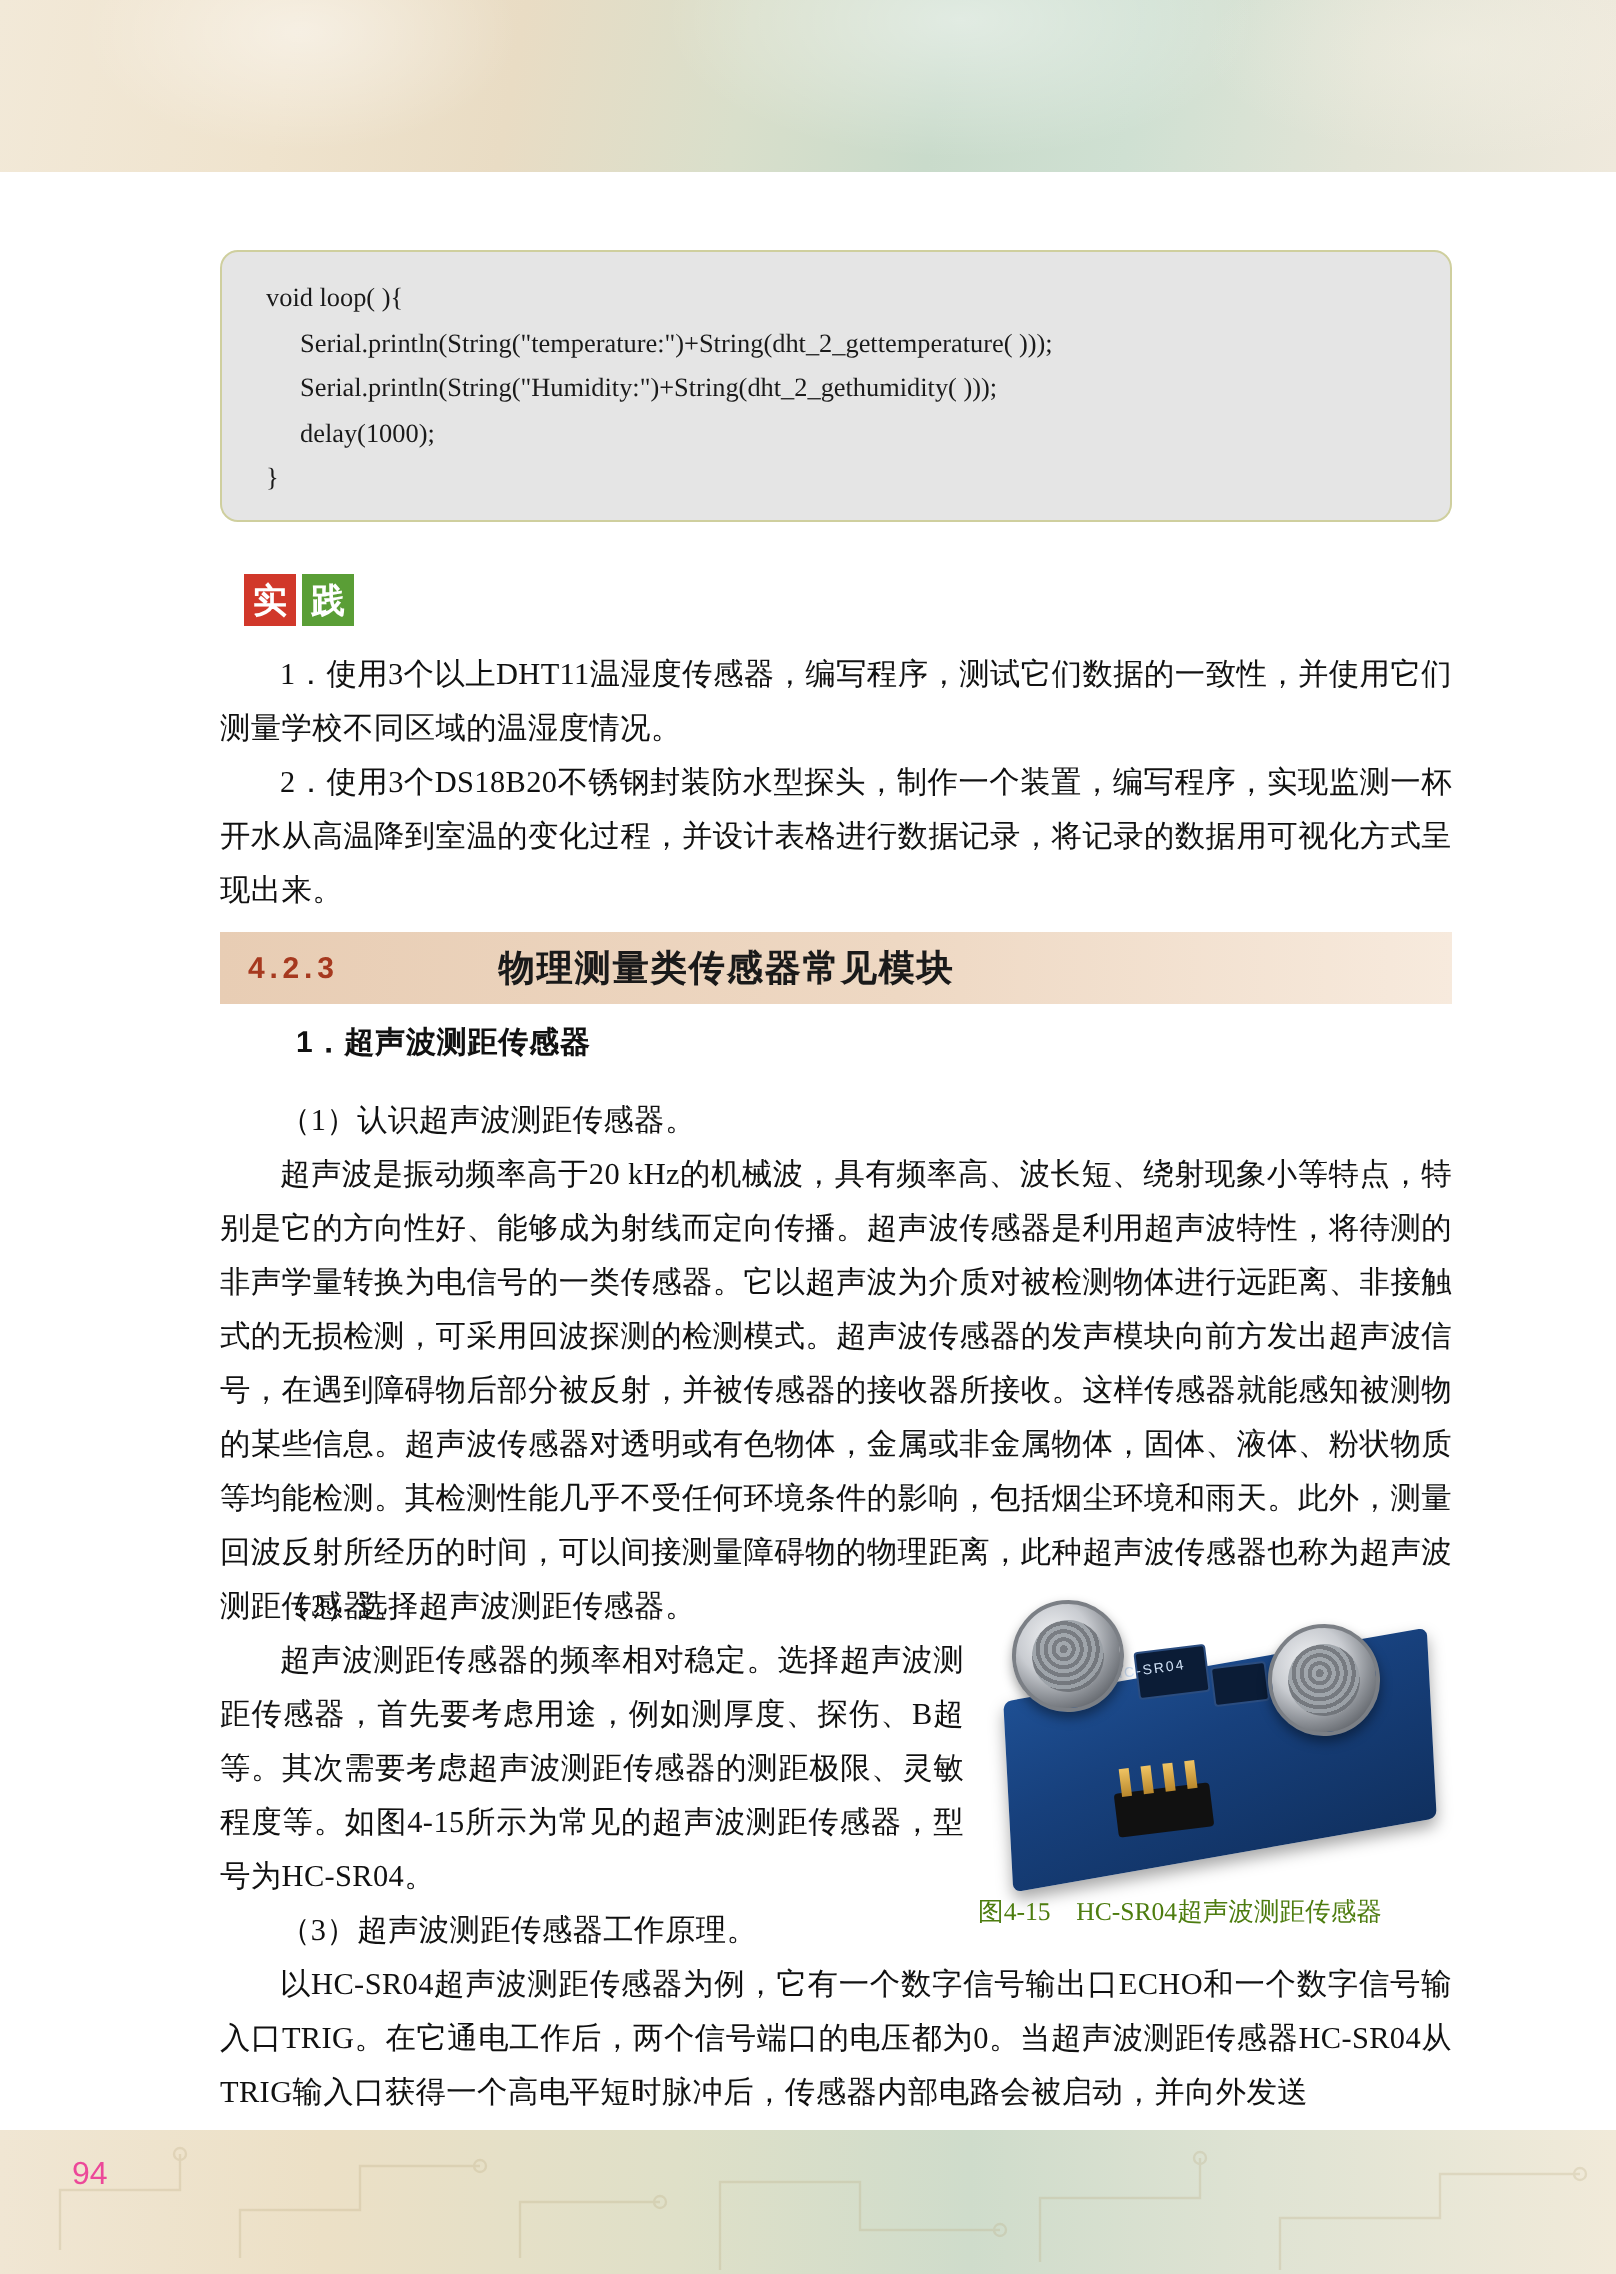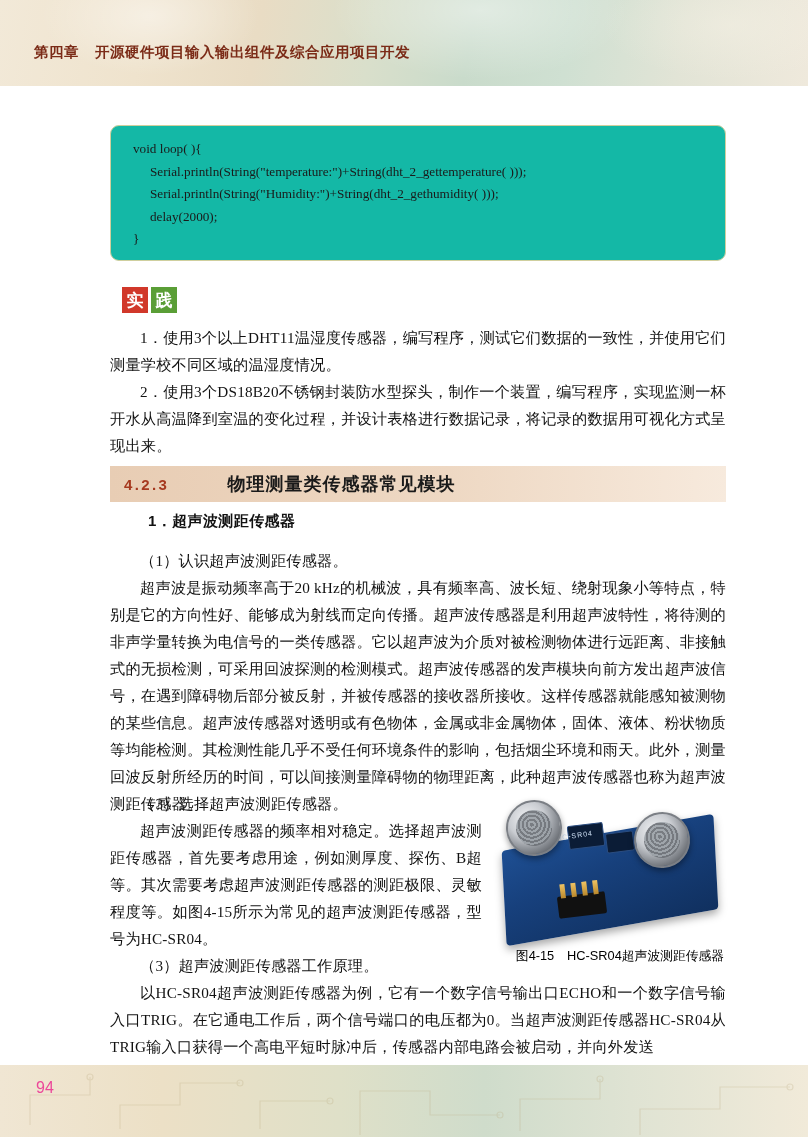--- a/index.html
+++ b/index.html
@@ -65,21 +65,21 @@
     letter-spacing: 0.5px;
   }
 
   
   .code-box {
     position: absolute;
     left: 110px;
     top: 125px;
     width: 616px;
     height: 136px;
-    background: #14b8a6;
+    background: #e5e5e5;
     border: 1px solid #cfcf9e;
     border-radius: 9px;
     box-sizing: border-box;
     padding: 12px 0 0 22px;
   }
   .code-line {
     font-family: "Liberation Serif", serif;
     font-size: 13.2px;
     color: #1a1a1a;
     line-height: 22.5px;
@@ -139,21 +139,21 @@
     font-size: 15px;
     color: #a6391f;
     margin-left: 14px;
     letter-spacing: 2.4px;
   }
   .section-title {
     font-family: "Liberation Sans", sans-serif;
     font-weight: bold;
     font-size: 18px;
     color: #1a1a1a;
-    margin-left: 10px;
+    margin-left: 32px;
     letter-spacing: 1px;
   }
 
   .subhead {
     position: absolute;
     font-family: "Liberation Sans", sans-serif;
     font-weight: bold;
     font-size: 15px;
     color: #111111;
     letter-spacing: 0.4px;
@@ -231,27 +231,27 @@
   }
   .pin {
     position: absolute;
     top: -12px;
     width: 5px;
     height: 14px;
     background: linear-gradient(180deg, #f0c463 0%, #b8872c 100%);
   }
   .fig-caption {
     position: absolute;
-    left: 490px;
+    left: 460px;
     top: 948px;
     width: 260px;
     text-align: center;
-    font-family: Liberation Sans, sans-serif;
+    font-family: Liberation Serif, serif;
     font-size: 12.8px;
-    color: #000000;
+    color: #4d7c0f;
   }
 
   
   .bottom-band {
     position: absolute;
     left: 0;
     bottom: 0;
     width: 808px;
     height: 72px;
     background:
@@ -278,30 +278,26 @@
 <body>
 
 <div class="page">
 
   <div class="top-band">
     <div class="swirl sw1"></div>
     <div class="swirl sw2"></div>
     <div class="swirl sw3"></div>
   </div>
 
-  <div class="chapter-header">
-    <span class="chapter-no">第四章</span>
-    <span class="chapter-title">开源硬件项目输入输出组件及综合应用项目开发</span>
-  </div>
 
   <div class="code-box">
     <div class="code-line">void loop( ){</div>
     <div class="code-line code-indent-1">Serial.println(String("temperature:")+String(dht_2_gettemperature( )));</div>
     <div class="code-line code-indent-1">Serial.println(String("Humidity:")+String(dht_2_gethumidity( )));</div>
-    <div class="code-line code-indent-1">delay(2000);</div>
+    <div class="code-line code-indent-1">delay(1000);</div>
     <div class="code-line">}</div>
   </div>
 
   <div class="practice">
     <div class="practice-box red">实</div>
     <div class="practice-box green">践</div>
   </div>
 
   <div class="para list" style="top:324px; text-indent:30px;">1．使用3个以上DHT11温湿度传感器，编写程序，测试它们数据的一致性，并使用它们测量学校不同区域的温湿度情况。</div>
   <div class="para list" style="top:378px; text-indent:30px;">2．使用3个DS18B20不锈钢封装防水型探头，制作一个装置，编写程序，实现监测一杯开水从高温降到室温的变化过程，并设计表格进行数据记录，将记录的数据用可视化方式呈现出来。</div>

